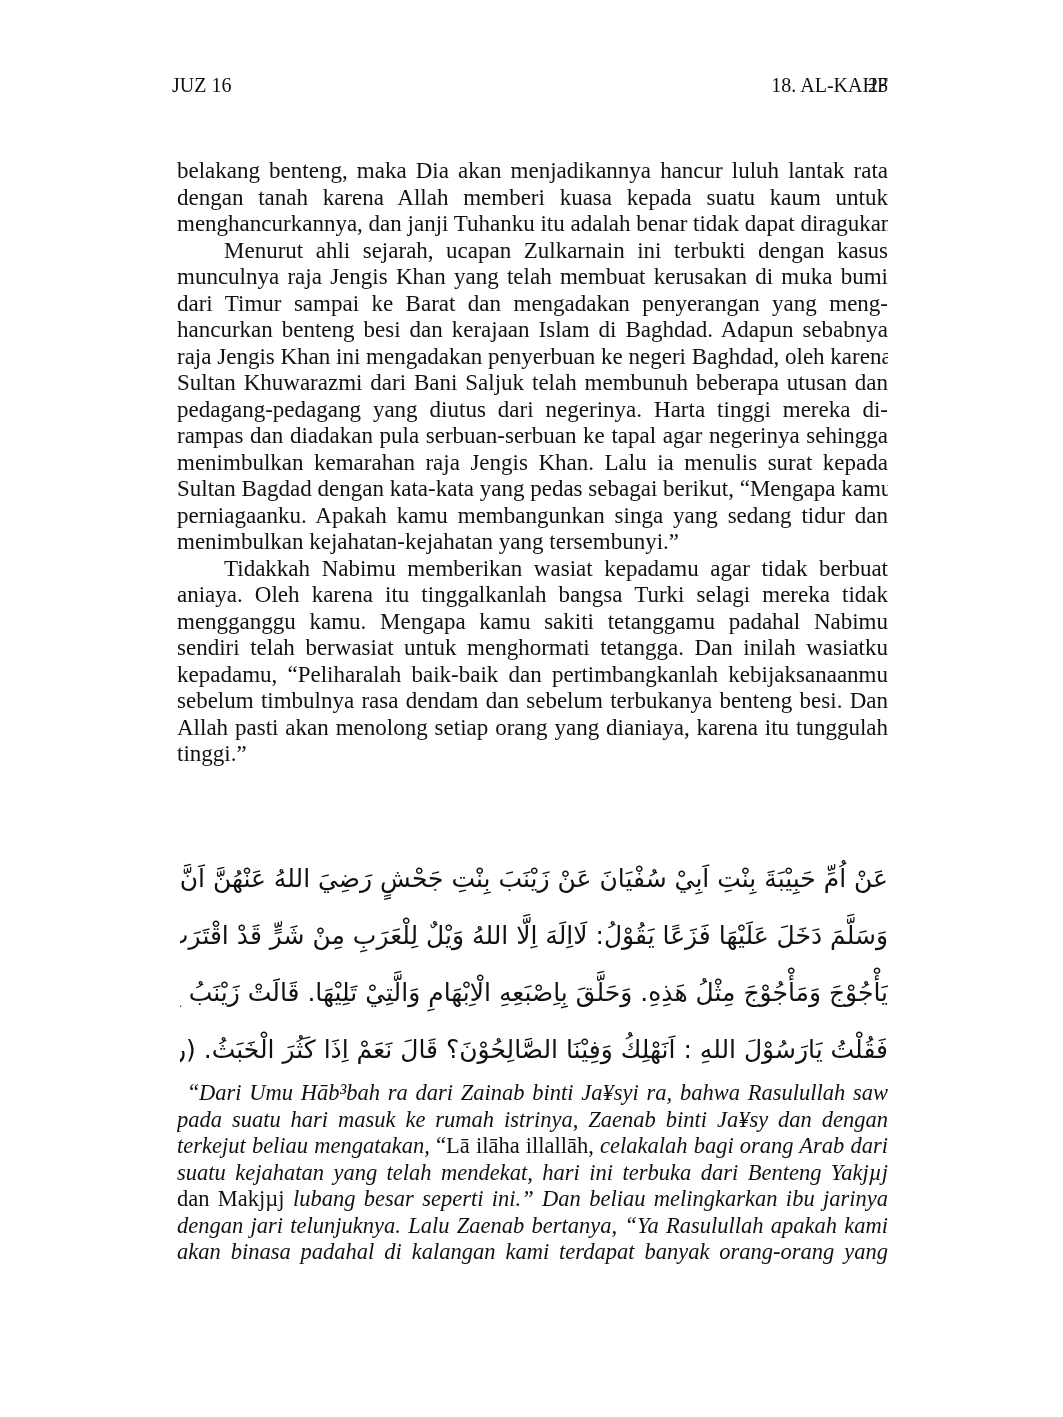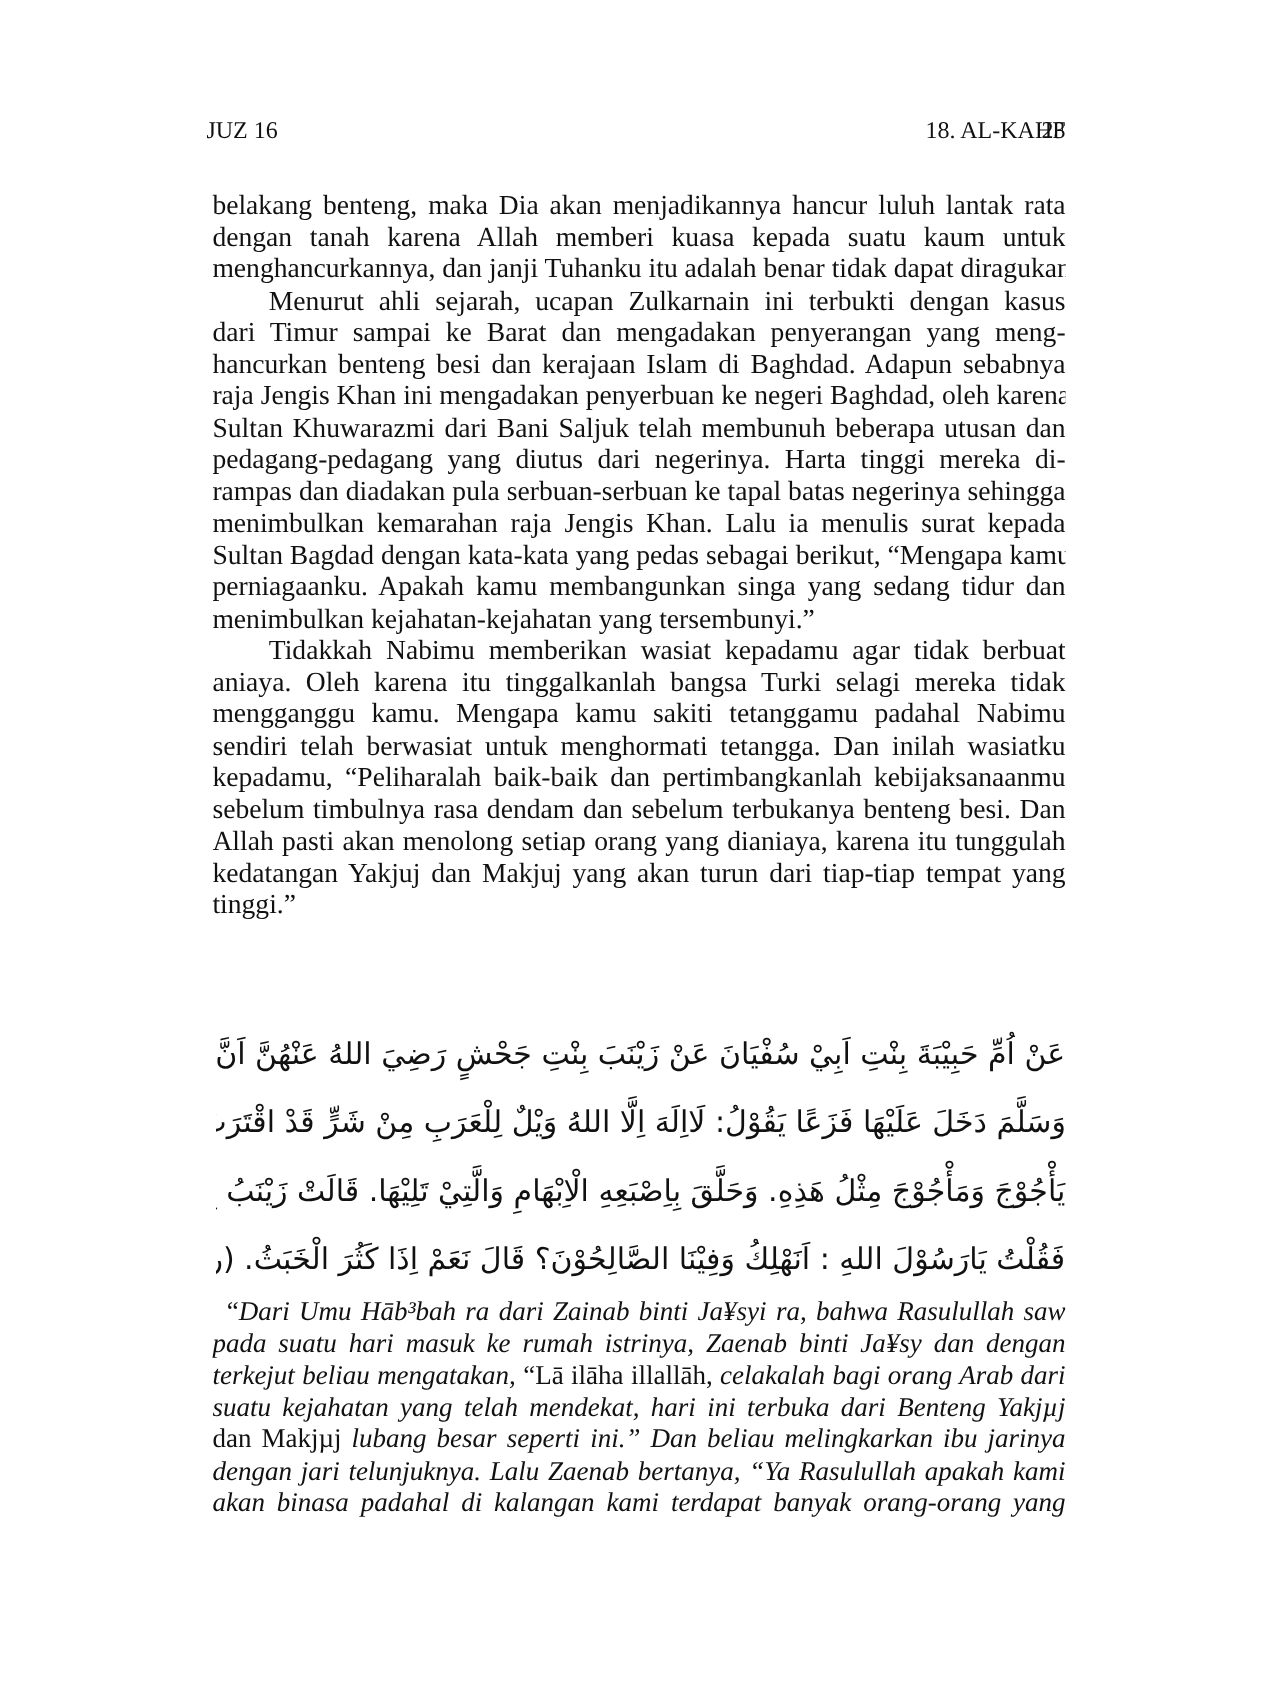--- a/index.html
+++ b/index.html
@@ -1,20 +1,20 @@
 <!DOCTYPE html>
 <html><head>
 <meta charset="utf-8">
 <style>
   html, body { margin: 0; padding: 0; background: #ffffff; }
   body { width: 1063px; height: 1417px; position: relative; overflow: hidden;
          font-family: "Liberation Serif", "DejaVu Serif", serif; color: #111111; }
   .header { position: absolute; top: 74px; left: 172px; width: 716px; height: 30px;
             font-size: 20px; }
-  .header span { position: absolute; top: 0; margin-top: 24px; }
+  .header span { position: absolute; top: 0; }
   .h-left { left: 0; }
   .h-center { left: 0; right: 0; text-align: right; }
   .h-right { right: 0; }
   .block { position: absolute; left: 177px; width: 711px; font-size: 23px; }
   .line { height: 26.5px; line-height: 26.5px; white-space: nowrap;
           text-align: justify; text-align-last: justify; overflow: hidden; }
   .line.last { text-align-last: left; }
   .line.indent { padding-left: 47px; }
   .arabic { position: absolute; left: 180px; width: 708px; direction: rtl;
             font-family: "DejaVu Sans", sans-serif; font-size: 25px; }
@@ -30,38 +30,38 @@
   <span class="h-left">JUZ 16</span>
   <span class="h-center">18. AL-KAHF</span>
   <span class="h-right">23</span>
 </div>
 
 <div class="block" style="top:158px;">
   <div class="line">belakang benteng, maka Dia akan menjadikannya hancur luluh lantak rata</div>
   <div class="line">dengan tanah karena Allah memberi kuasa kepada suatu kaum untuk</div>
   <div class="line">menghancurkannya, dan janji Tuhanku itu adalah benar tidak dapat diragukan.</div>
   <div class="line indent">Menurut ahli sejarah, ucapan Zulkarnain ini terbukti dengan kasus</div>
+  <div class="line">munculnya raja Jengis Khan yang telah membuat kerusakan di muka bumi</div>
   <div class="line">dari Timur sampai ke Barat dan mengadakan penyerangan yang meng-</div>
   <div class="line">hancurkan benteng besi dan kerajaan Islam di Baghdad. Adapun sebabnya</div>
   <div class="line">raja Jengis Khan ini mengadakan penyerbuan ke negeri Baghdad, oleh karena</div>
   <div class="line">Sultan Khuwarazmi dari Bani Saljuk telah membunuh beberapa utusan dan</div>
   <div class="line">pedagang-pedagang yang diutus dari negerinya. Harta tinggi mereka di-</div>
-  <div class="line">rampas dan diadakan pula serbuan-serbuan ke tapal batas negerinya sehingga</div>
+  <div class="line">rampas dan diadakan pula serbuan-serbuan ke tapal agar negerinya sehingga</div>
   <div class="line">menimbulkan kemarahan raja Jengis Khan. Lalu ia menulis surat kepada</div>
   <div class="line">Sultan Bagdad dengan kata-kata yang pedas sebagai berikut, “Mengapa kamu</div>
   <div class="line">perniagaanku. Apakah kamu membangunkan singa yang sedang tidur dan</div>
   <div class="line last">menimbulkan kejahatan-kejahatan yang tersembunyi.”</div>
   <div class="line indent">Tidakkah Nabimu memberikan wasiat kepadamu agar tidak berbuat</div>
   <div class="line">aniaya. Oleh karena itu tinggalkanlah bangsa Turki selagi mereka tidak</div>
   <div class="line">mengganggu kamu. Mengapa kamu sakiti tetanggamu padahal Nabimu</div>
   <div class="line">sendiri telah berwasiat untuk menghormati tetangga. Dan inilah wasiatku</div>
   <div class="line">kepadamu, “Peliharalah baik-baik dan pertimbangkanlah kebijaksanaanmu</div>
   <div class="line">sebelum timbulnya rasa dendam dan sebelum terbukanya benteng besi. Dan</div>
   <div class="line">Allah pasti akan menolong setiap orang yang dianiaya, karena itu tunggulah</div>
-  <div class="line">kedatangan Yakjuj dan Makjuj yang akan turun dari tiap-tiap tempat yang</div>
   <div class="line last">tinggi.”</div>
 </div>
 
 <div class="arabic" style="top:850px;">
   <div class="ar-line">عَنْ اُمِّ حَبِيْبَةَ بِنْتِ اَبِيْ سُفْيَانَ عَنْ زَيْنَبَ بِنْتِ جَحْشٍ رَضِيَ اللهُ عَنْهُنَّ اَنَّ النَّبِيَّ صَلَّى اللهُ عَلَيْهِ</div>
   <div class="ar-line">وَسَلَّمَ دَخَلَ عَلَيْهَا فَزَعًا يَقُوْلُ: لَااِلَهَ اِلَّا اللهُ وَيْلٌ لِلْعَرَبِ مِنْ شَرٍّ قَدْ اقْتَرَبَ، فُتِحَ الْيَوْمَ مِنْ رَدْمِ</div>
   <div class="ar-line">يَأْجُوْجَ وَمَأْجُوْجَ مِثْلُ هَذِهِ. وَحَلَّقَ بِاِصْبَعِهِ الْاِبْهَامِ وَالَّتِيْ تَلِيْهَا. قَالَتْ زَيْنَبُ بِنْتُ جَحْشٍ</div>
   <div class="ar-line">فَقُلْتُ يَارَسُوْلَ اللهِ : اَنَهْلِكُ وَفِيْنَا الصَّالِحُوْنَ؟ قَالَ نَعَمْ اِذَا كَثُرَ الْخَبَثُ. (رواه البخارى)</div>
 </div>
 

